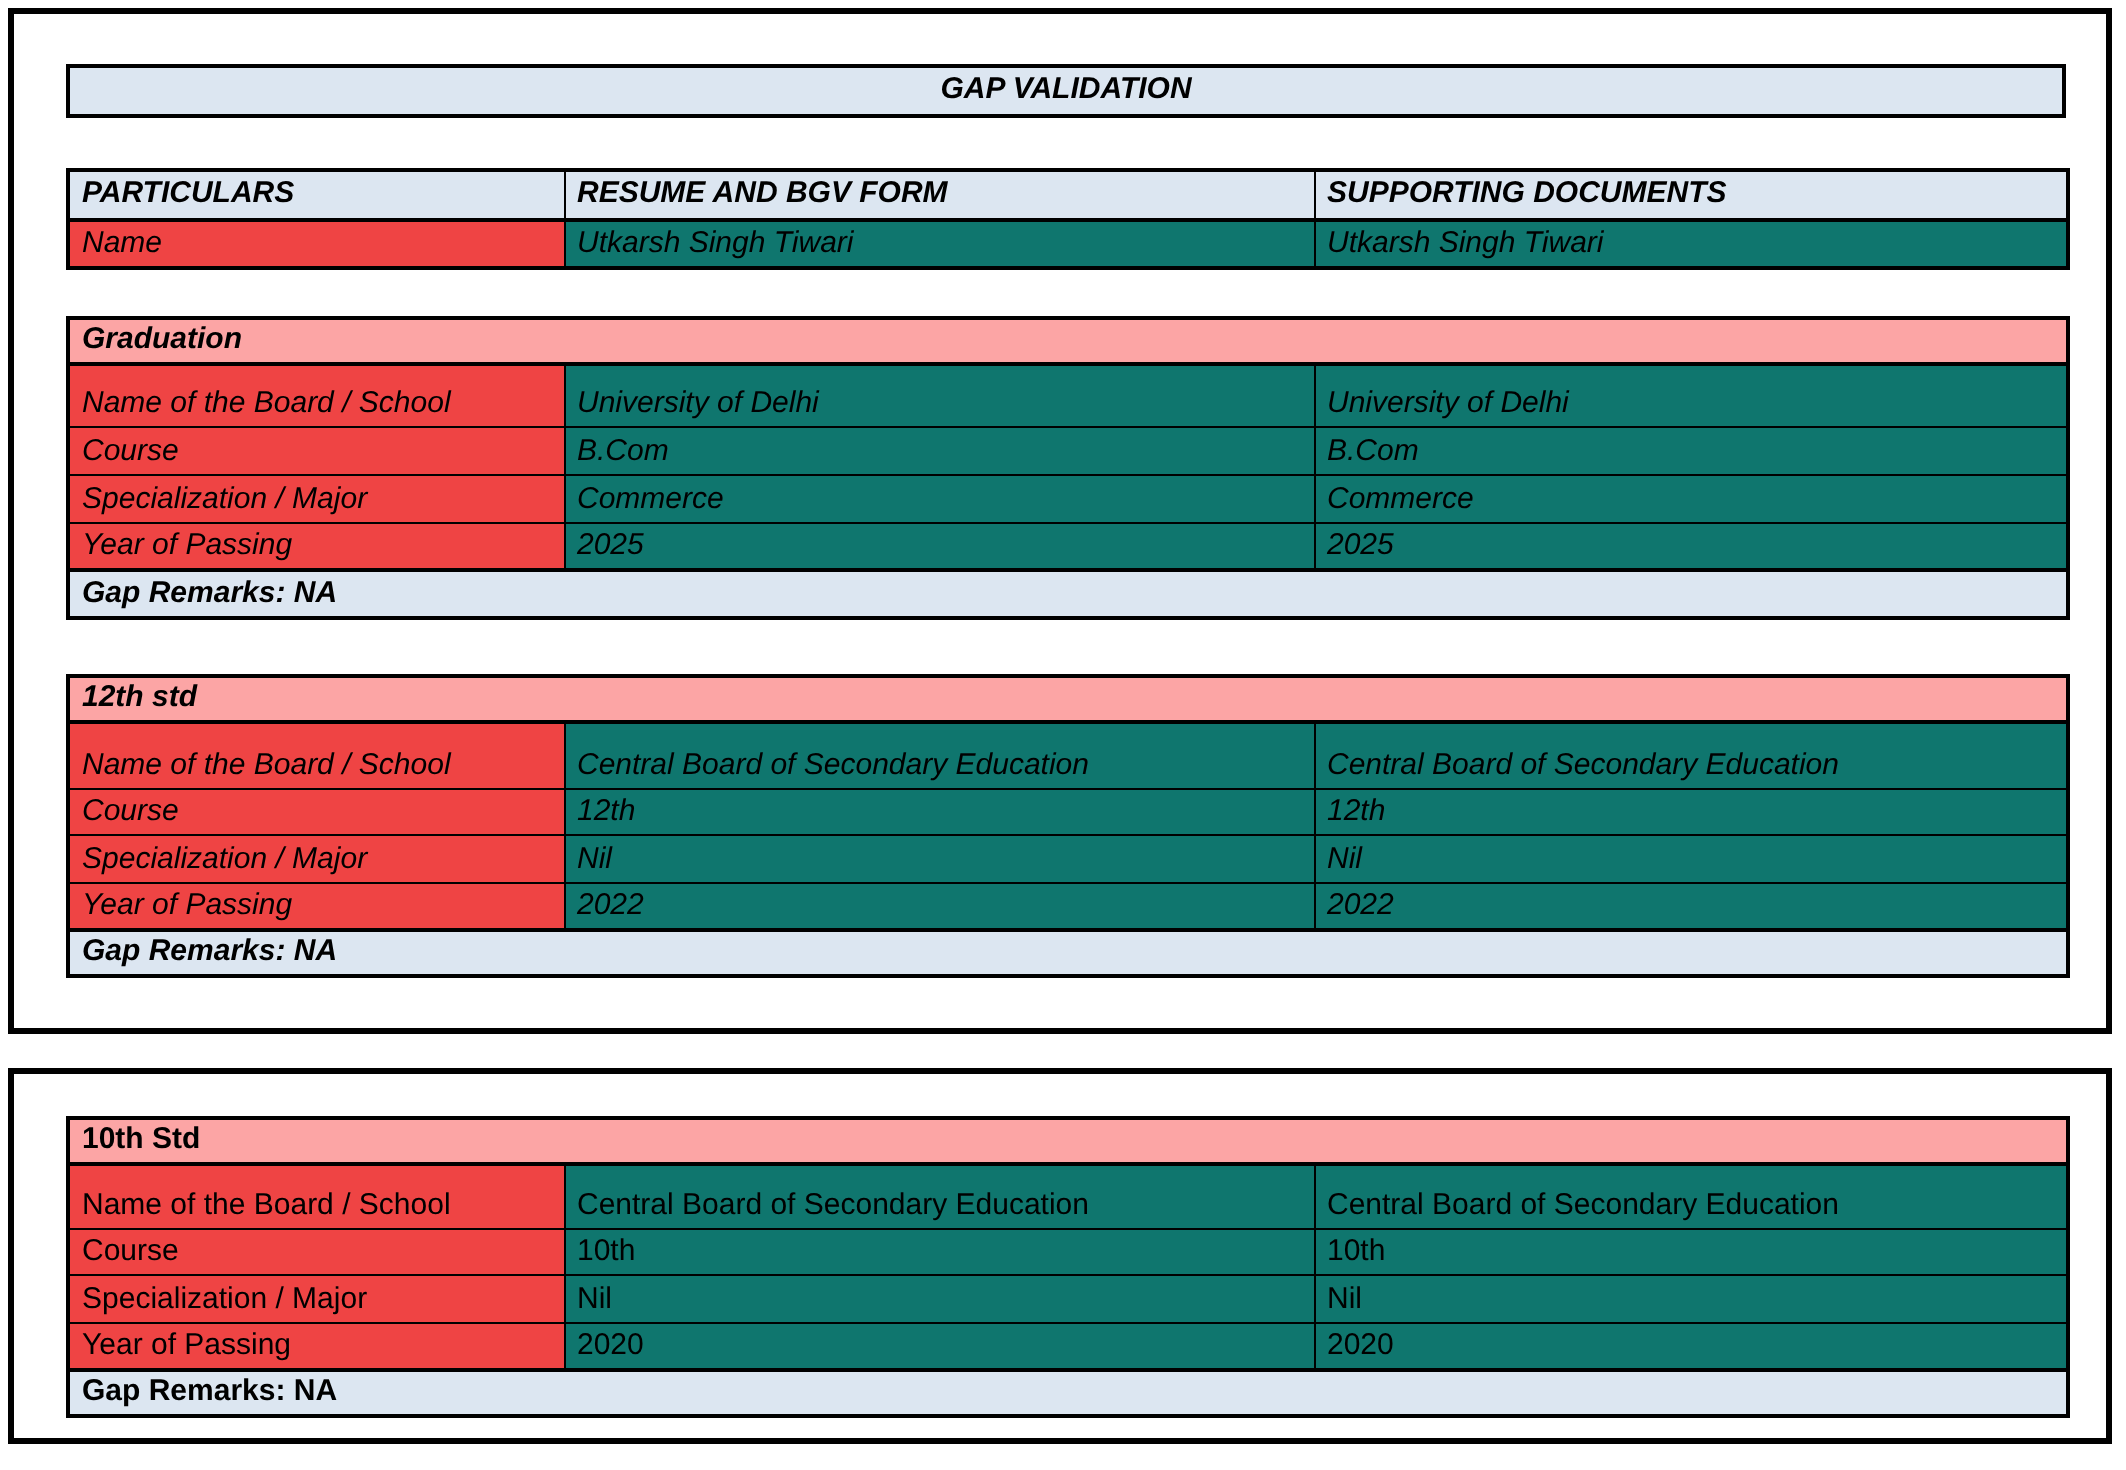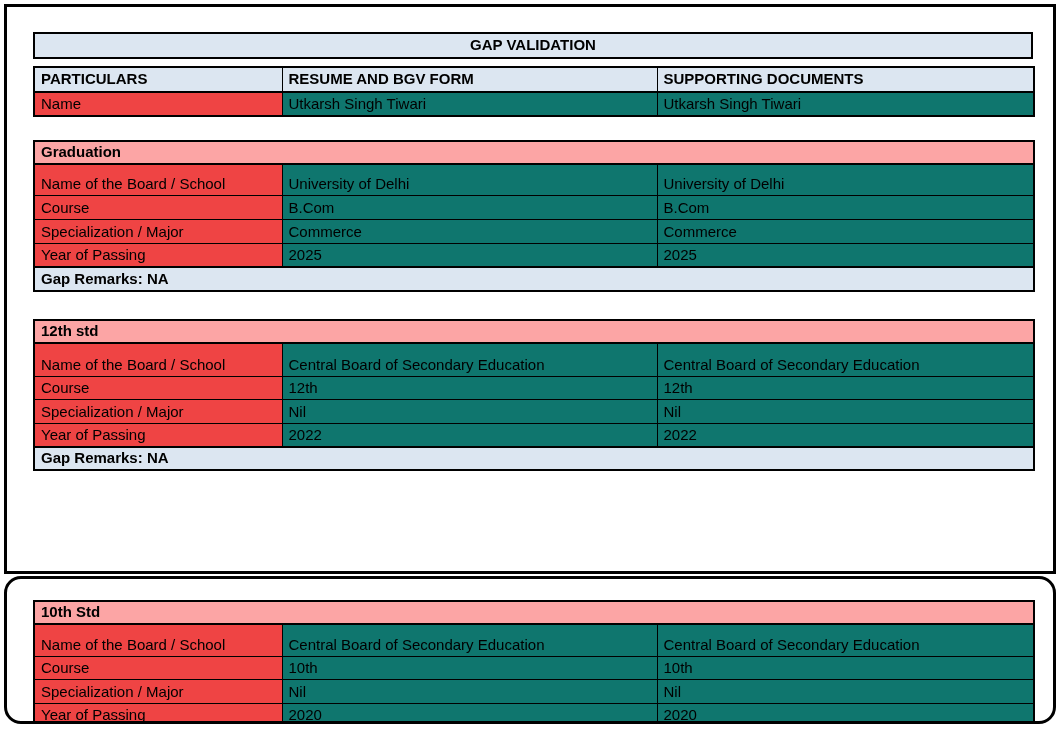--- a/index.html
+++ b/index.html
@@ -13,22 +13,22 @@
   }
   .canvas { width: 1063px; height: 735px; position: relative; }
 
   .page {
     border: 3px solid #000000;
     margin-left: 4px;
     width: 1052px;
     background: #ffffff;
     overflow: hidden;
   }
-  .page1 { margin-top: 4px; height: 570px; }
-  .page2 { margin-top: 2px; height: 148px; border-radius: 17px; }
+  .page1 { margin-top: 4px; height: 513px; font-style: italic; }
+  .page2 { margin-top: 17px; height: 188px; }
 
   .title-bar {
     margin: 25px 0 0 26px;
     width: 1000px;
     border: 2px solid #000000;
     background: #dce6f1;
     font-size: 15px;
     font-weight: bold;
     text-align: center;
     padding: 2px 0 4px 0;
@@ -42,21 +42,21 @@
     border: 2px solid #000000;
   }
   table.tbl td {
     border: 1px solid #000000;
     font-size: 15px;
     padding: 1px 6px 3px 6px;
     vertical-align: bottom;
     overflow: hidden;
     white-space: nowrap;
   }
-  .t-part { margin-top: 7px; }
+  .t-part { margin-top: 25px; }
   .t-grad { margin-top: 23px; }
   .t-12   { margin-top: 27px; border-radius: 19px; }
   .t-10   { margin-top: 21px; }
 
   tr.hdr td {
     background: #dce6f1;
     font-weight: bold;
     border-bottom-width: 2px;
     vertical-align: middle;
   }

